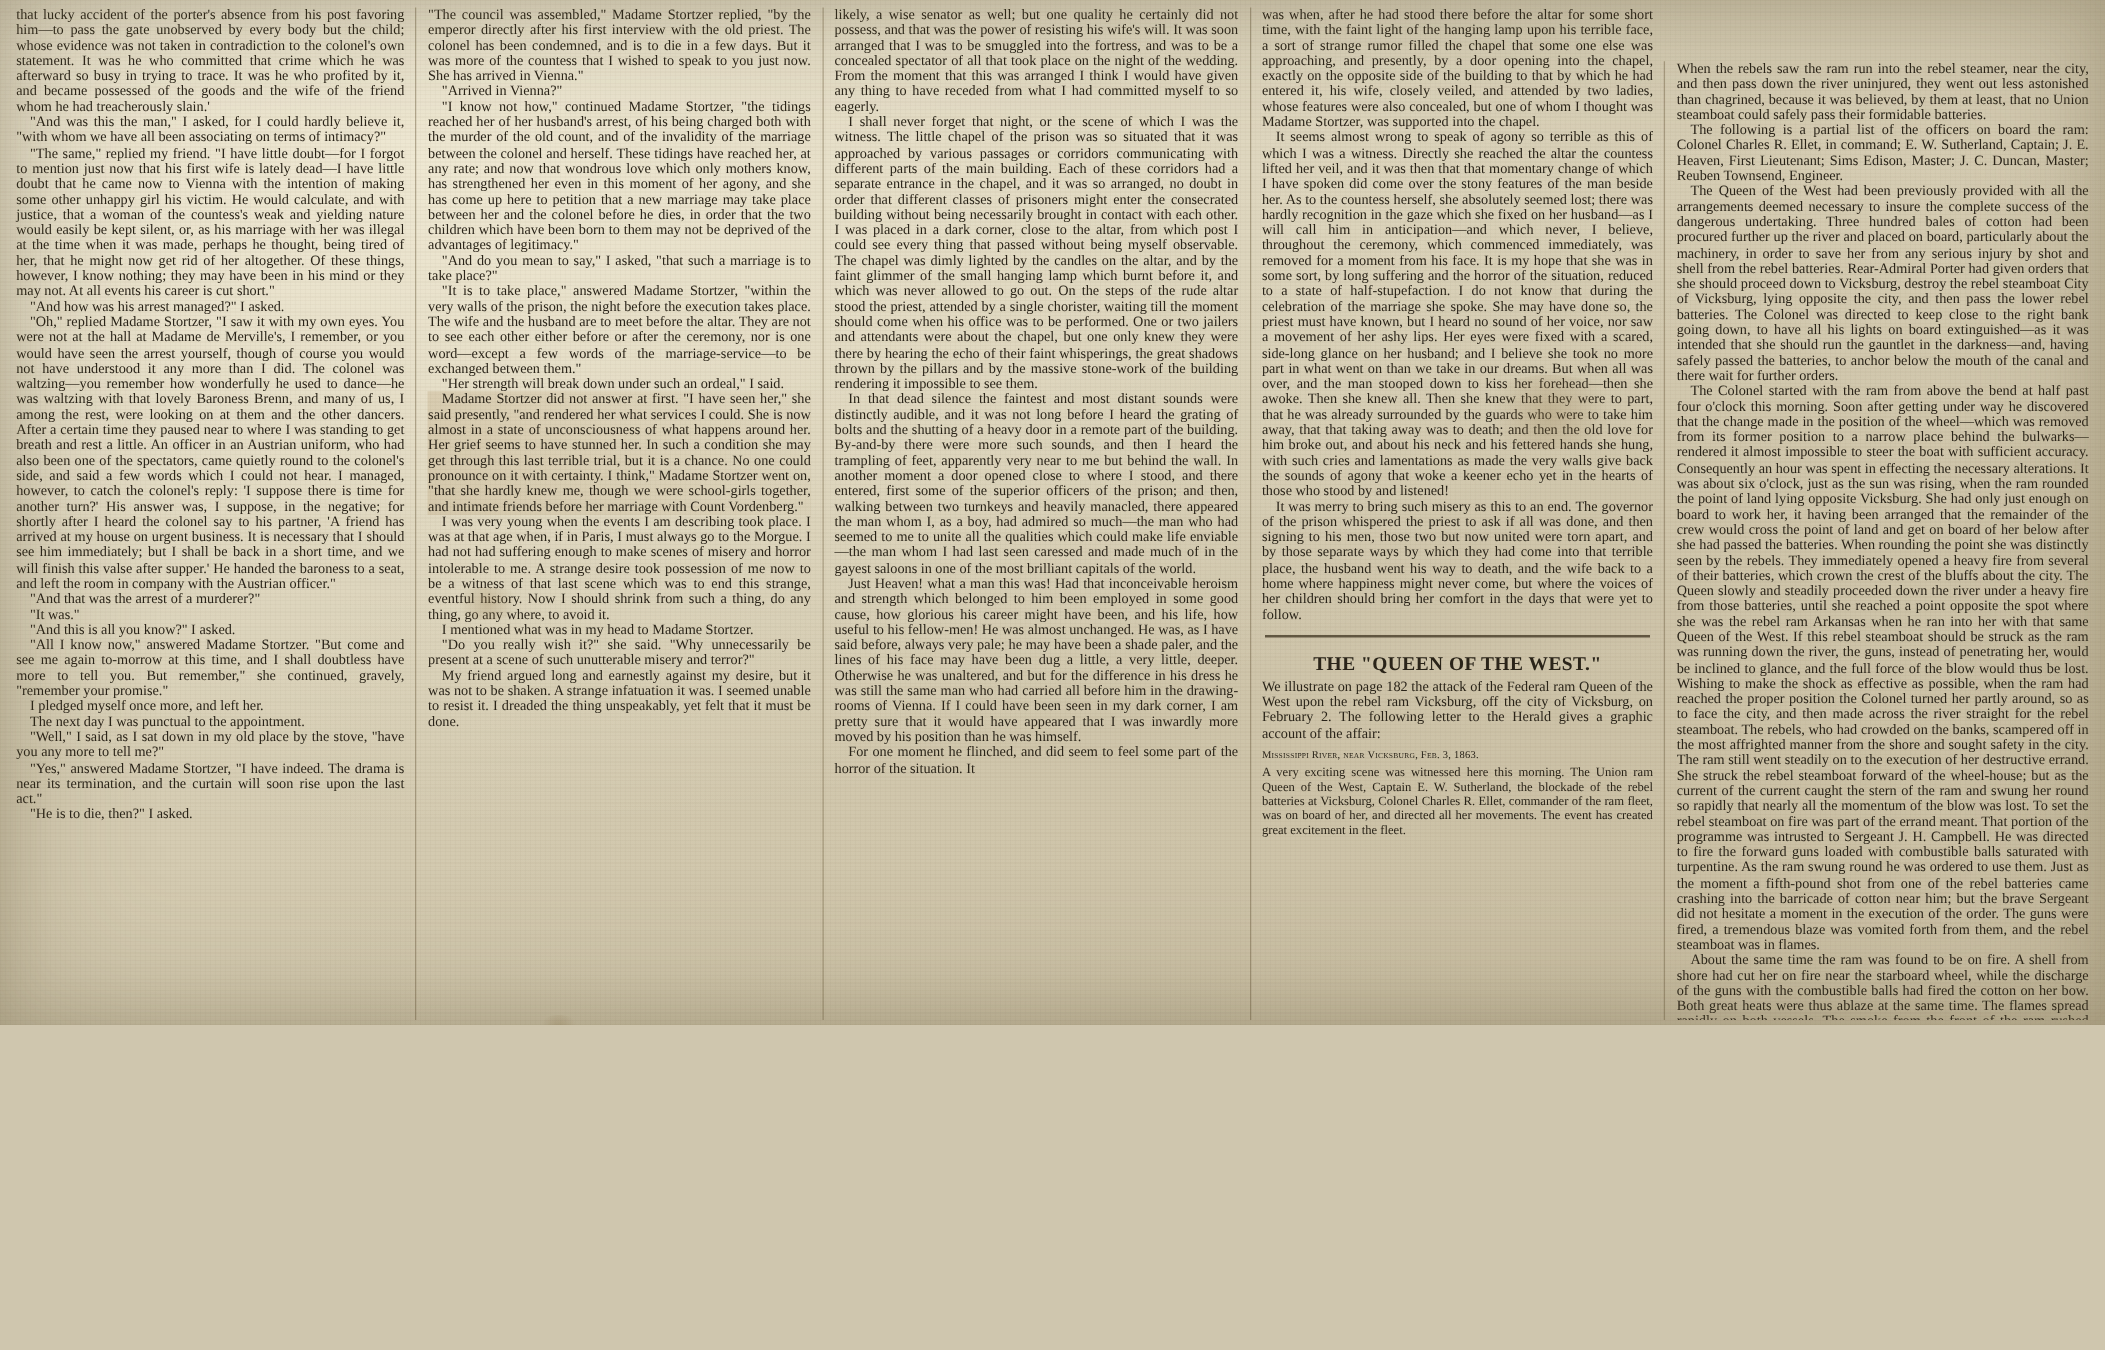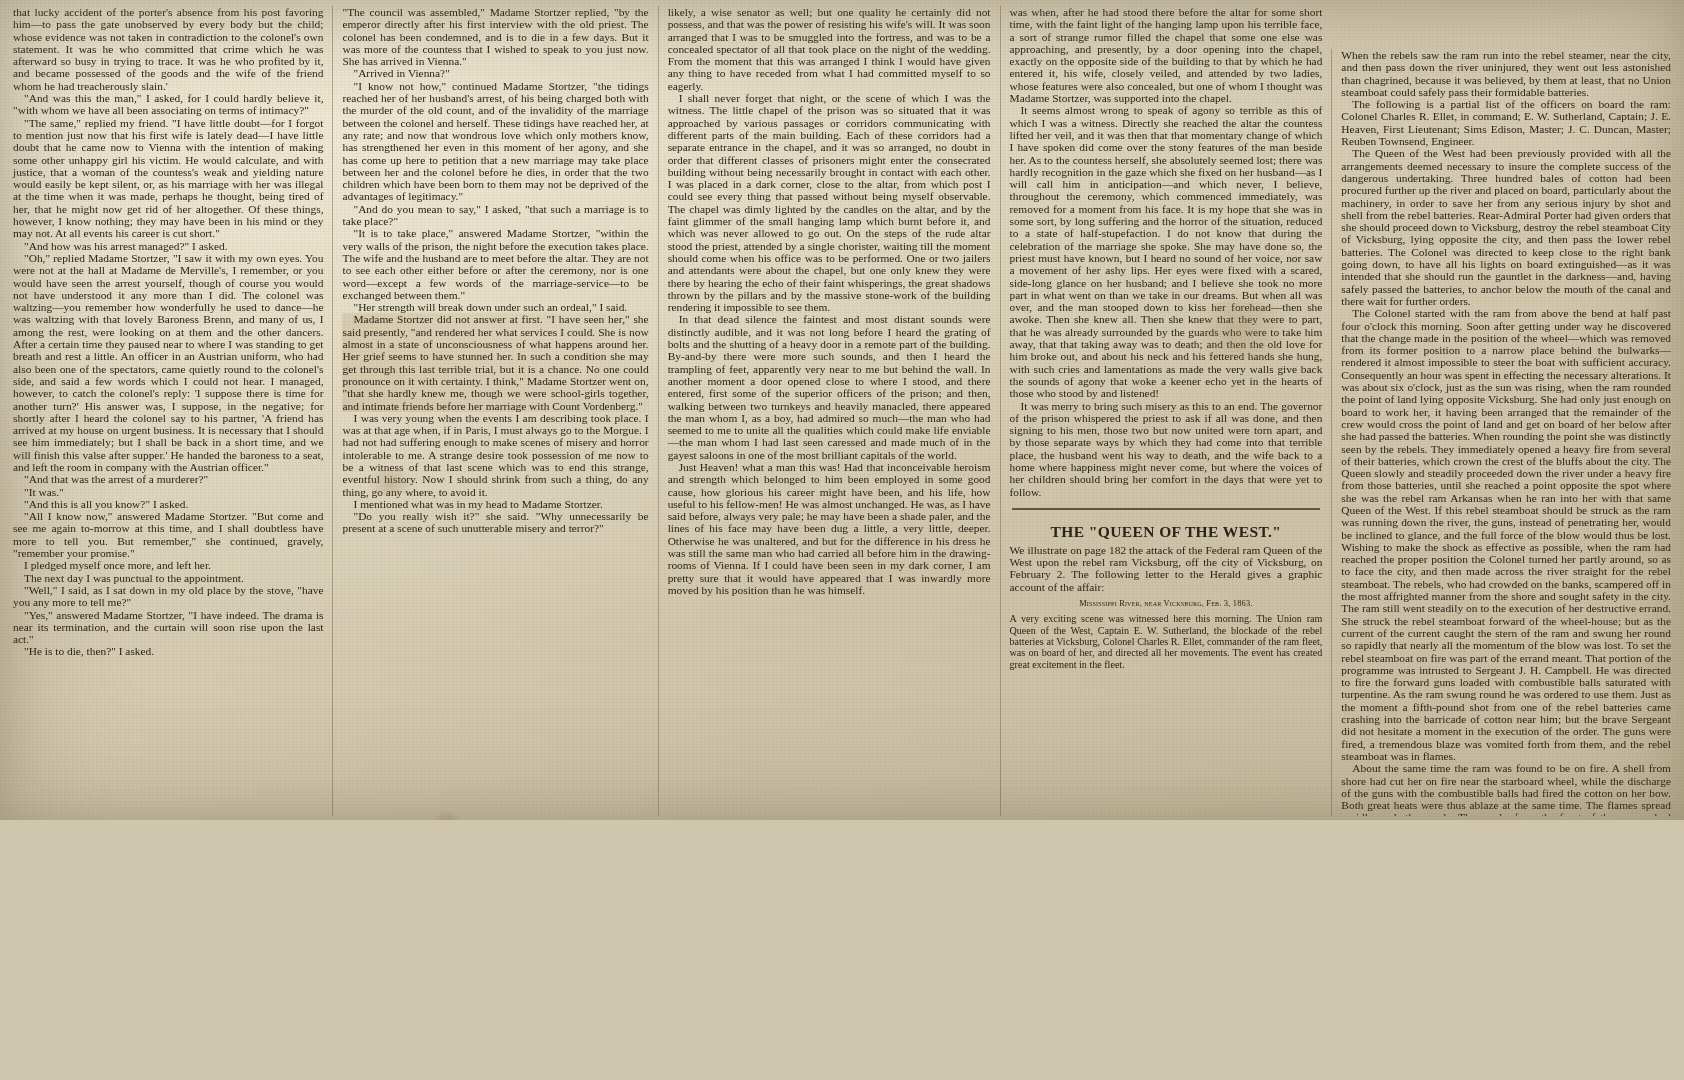--- a/index.html
+++ b/index.html
@@ -76,21 +76,20 @@
     letter-spacing: 0.4px;
     font-weight: bold;
     text-indent: 0;
     line-height: 17px;
   }
   .rule-top {
     border-top: 2px solid rgba(60,50,30,0.75);
     margin: 10px 2px 0 2px;
   }
   .byline {
-    text-align: center;
     font-size: 8.4px;
     letter-spacing: 0.2px;
     margin: 5px 0 3px 0;
     text-indent: 0;
     font-variant: small-caps;
   }
   .sub {
     font-size: 10.1px;
     line-height: 11.3px;
   }
@@ -131,27 +130,29 @@
       <p class="noindent">"The council was assembled," Madame Stortzer replied, "by the emperor directly after his first interview with the old priest. The colonel has been condemned, and is to die in a few days. But it was more of the countess that I wished to speak to you just now. She has arrived in Vienna."</p>
       <p>"Arrived in Vienna?"</p>
       <p>"I know not how," continued Madame Stortzer, "the tidings reached her of her husband's arrest, of his being charged both with the murder of the old count, and of the invalidity of the marriage between the colonel and herself. These tidings have reached her, at any rate; and now that wondrous love which only mothers know, has strengthened her even in this moment of her agony, and she has come up here to petition that a new marriage may take place between her and the colonel before he dies, in order that the two children which have been born to them may not be deprived of the advantages of legitimacy."</p>
       <p>"And do you mean to say," I asked, "that such a marriage is to take place?"</p>
       <p>"It is to take place," answered Madame Stortzer, "within the very walls of the prison, the night before the execution takes place. The wife and the husband are to meet before the altar. They are not to see each other either before or after the ceremony, nor is one word—except a few words of the marriage-service—to be exchanged between them."</p>
       <p>"Her strength will break down under such an ordeal," I said.</p>
       <p class="smear">Madame Stortzer did not answer at first. "I have seen her," she said presently, "and rendered her what services I could. She is now almost in a state of unconsciousness of what happens around her. Her grief seems to have stunned her. In such a condition she may get through this last terrible trial, but it is a chance. No one could pronounce on it with certainty. I think," Madame Stortzer went on, "that she hardly knew me, though we were school-girls together, and intimate friends before her marriage with Count Vordenberg."</p>
       <p>I was very young when the events I am describing took place. I was at that age when, if in Paris, I must always go to the Morgue. I had not had suffering enough to make scenes of misery and horror intolerable to me. A strange desire took possession of me now to be a witness of that last scene which was to end this strange, eventful history. Now I should shrink from such a thing, do any thing, go any where, to avoid it.</p>
       <p>I mentioned what was in my head to Madame Stortzer.</p>
       <p>"Do you really wish it?" she said. "Why unnecessarily be present at a scene of such unutterable misery and terror?"</p>
+      <p>My friend argued long and earnestly against my desire, but it was not to be shaken. A strange infatuation it was. I seemed unable to resist it. I dreaded the thing unspeakably, yet felt that it must be done.</p>
     </div>
 
     <div class="col col-3">
       <p class="noindent">likely, a wise senator as well; but one quality he certainly did not possess, and that was the power of resisting his wife's will. It was soon arranged that I was to be smuggled into the fortress, and was to be a concealed spectator of all that took place on the night of the wedding. From the moment that this was arranged I think I would have given any thing to have receded from what I had committed myself to so eagerly.</p>
       <p>I shall never forget that night, or the scene of which I was the witness. The little chapel of the prison was so situated that it was approached by various passages or corridors communicating with different parts of the main building. Each of these corridors had a separate entrance in the chapel, and it was so arranged, no doubt in order that different classes of prisoners might enter the consecrated building without being necessarily brought in contact with each other. I was placed in a dark corner, close to the altar, from which post I could see every thing that passed without being myself observable. The chapel was dimly lighted by the candles on the altar, and by the faint glimmer of the small hanging lamp which burnt before it, and which was never allowed to go out. On the steps of the rude altar stood the priest, attended by a single chorister, waiting till the moment should come when his office was to be performed. One or two jailers and attendants were about the chapel, but one only knew they were there by hearing the echo of their faint whisperings, the great shadows thrown by the pillars and by the massive stone-work of the building rendering it impossible to see them.</p>
       <p>In that dead silence the faintest and most distant sounds were distinctly audible, and it was not long before I heard the grating of bolts and the shutting of a heavy door in a remote part of the building. By-and-by there were more such sounds, and then I heard the trampling of feet, apparently very near to me but behind the wall. In another moment a door opened close to where I stood, and there entered, first some of the superior officers of the prison; and then, walking between two turnkeys and heavily manacled, there appeared the man whom I, as a boy, had admired so much—the man who had seemed to me to unite all the qualities which could make life enviable—the man whom I had last seen caressed and made much of in the gayest saloons in one of the most brilliant capitals of the world.</p>
       <p>Just Heaven! what a man this was! Had that inconceivable heroism and strength which belonged to him been employed in some good cause, how glorious his career might have been, and his life, how useful to his fellow-men! He was almost unchanged. He was, as I have said before, always very pale; he may have been a shade paler, and the lines of his face may have been dug a little, a very little, deeper. Otherwise he was unaltered, and but for the difference in his dress he was still the same man who had carried all before him in the drawing-rooms of Vienna. If I could have been seen in my dark corner, I am pretty sure that it would have appeared that I was inwardly more moved by his position than he was himself.</p>
+      <p>For one moment he flinched, and did seem to feel some part of the horror of the situation. It</p>
     </div>
 
     <div class="col col-4">
       <p class="noindent">was when, after he had stood there before the altar for some short time, with the faint light of the hanging lamp upon his terrible face, a sort of strange rumor filled the chapel that some one else was approaching, and presently, by a door opening into the chapel, exactly on the opposite side of the building to that by which he had entered it, his wife, closely veiled, and attended by two ladies, whose features were also concealed, but one of whom I thought was Madame Stortzer, was supported into the chapel.</p>
       <p>It seems almost wrong to speak of agony so terrible as this of which I was a witness. Directly she reached the altar the countess lifted her veil, and it was then that that momentary change of which I have spoken did come over the stony features of the man beside her. As to the countess herself, she absolutely seemed lost; there was hardly recognition in the gaze which she fixed on her husband—as I will call him in anticipation—and which never, I believe, throughout the ceremony, which commenced immediately, was removed for a moment from his face. It is my hope that she was in some sort, by long suffering and the horror of the situation, reduced to a state of half-stupefaction. I do not know that during the celebration of the marriage she spoke. She may have done so, the priest must have known, but I heard no sound of her voice, nor saw a movement of her ashy lips. Her eyes were fixed with a scared, side-long glance on her husband; and I believe she took no more part in what went on than we take in our dreams. But when all was over, and the man stooped down to kiss her forehead—then she awoke. Then she knew all. Then she knew that they were to part, that he was already surrounded by the guards who were to take him away, that that taking away was to death; and then the old love for him broke out, and about his neck and his fettered hands she hung, with such cries and lamentations as made the very walls give back the sounds of agony that woke a keener echo yet in the hearts of those who stood by and listened!</p>
       <p>It was merry to bring such misery as this to an end. The governor of the prison whispered the priest to ask if all was done, and then signing to his men, those two but now united were torn apart, and by those separate ways by which they had come into that terrible place, the husband went his way to death, and the wife back to a home where happiness might never come, but where the voices of her children should bring her comfort in the days that were yet to follow.</p>
       <div class="rule-top"></div>
       <p class="headline">THE "QUEEN OF THE WEST."</p>
       <p class="noindent">We illustrate on page 182 the attack of the Federal ram Queen of the West upon the rebel ram Vicksburg, off the city of Vicksburg, on February 2. The following letter to the Herald gives a graphic account of the affair:</p>
       <p class="byline">Mississippi River, near Vicksburg, Feb. 3, 1863.</p>

